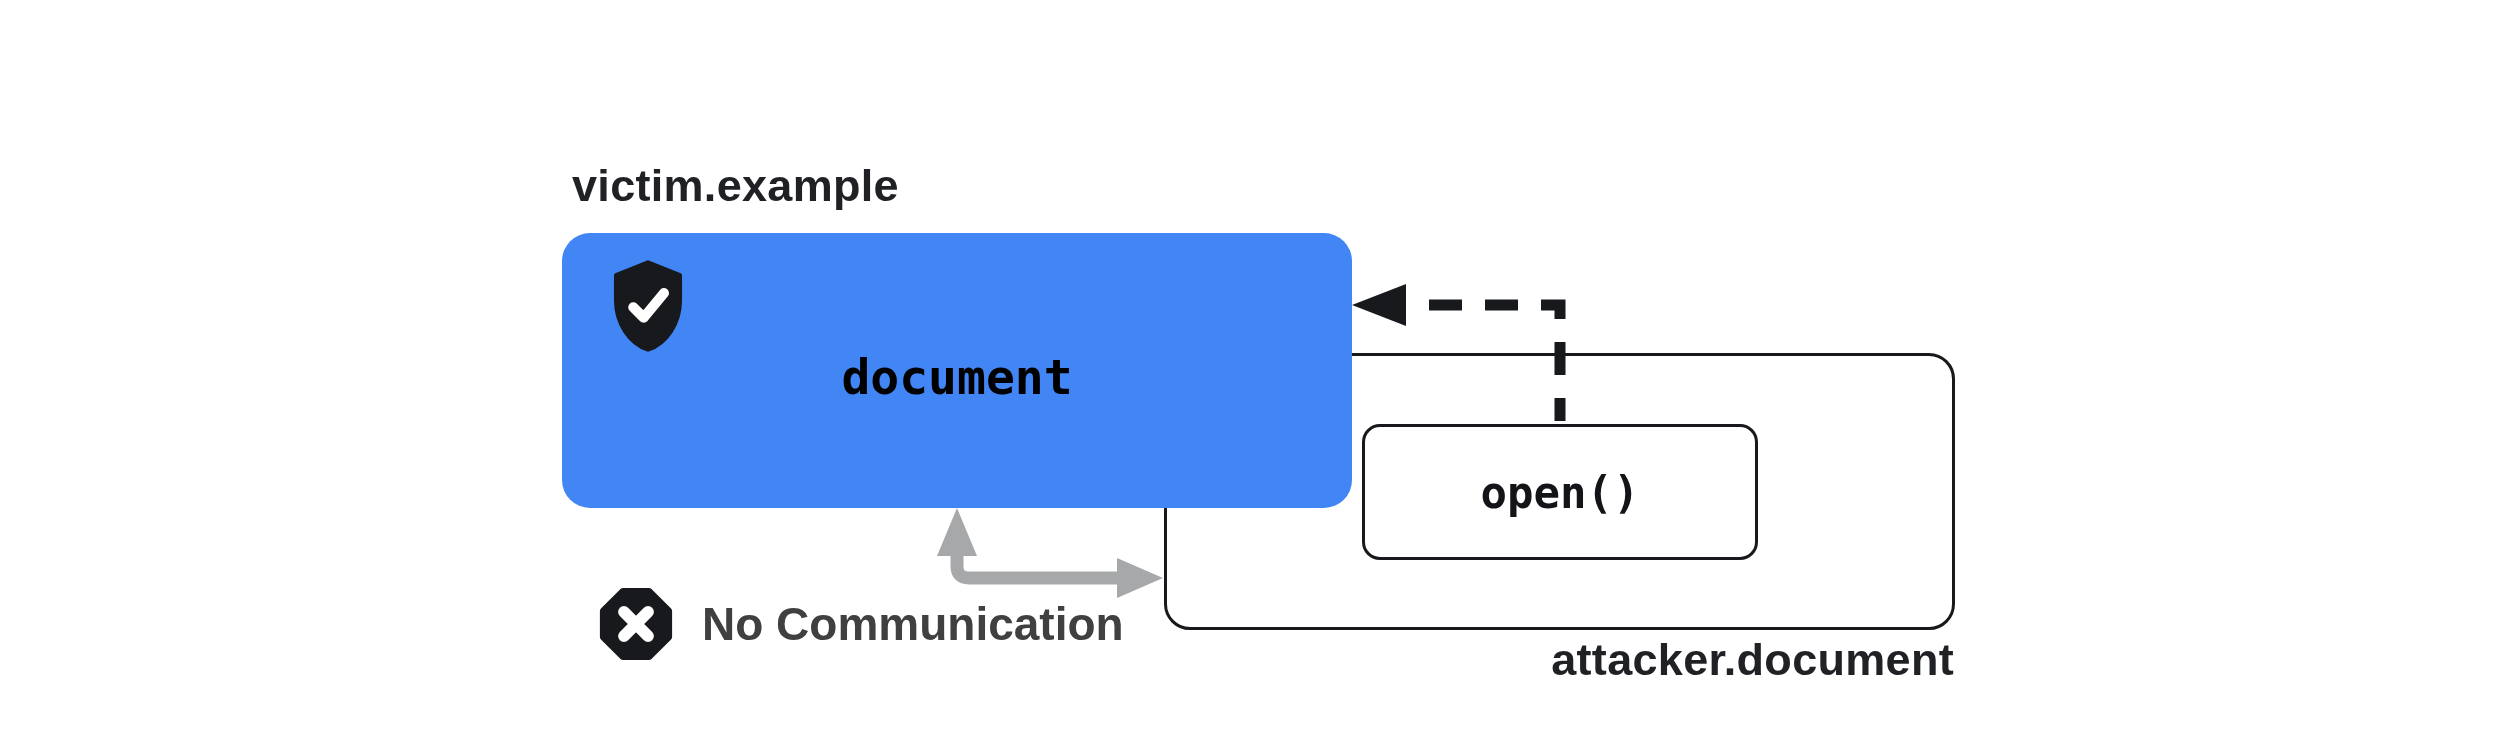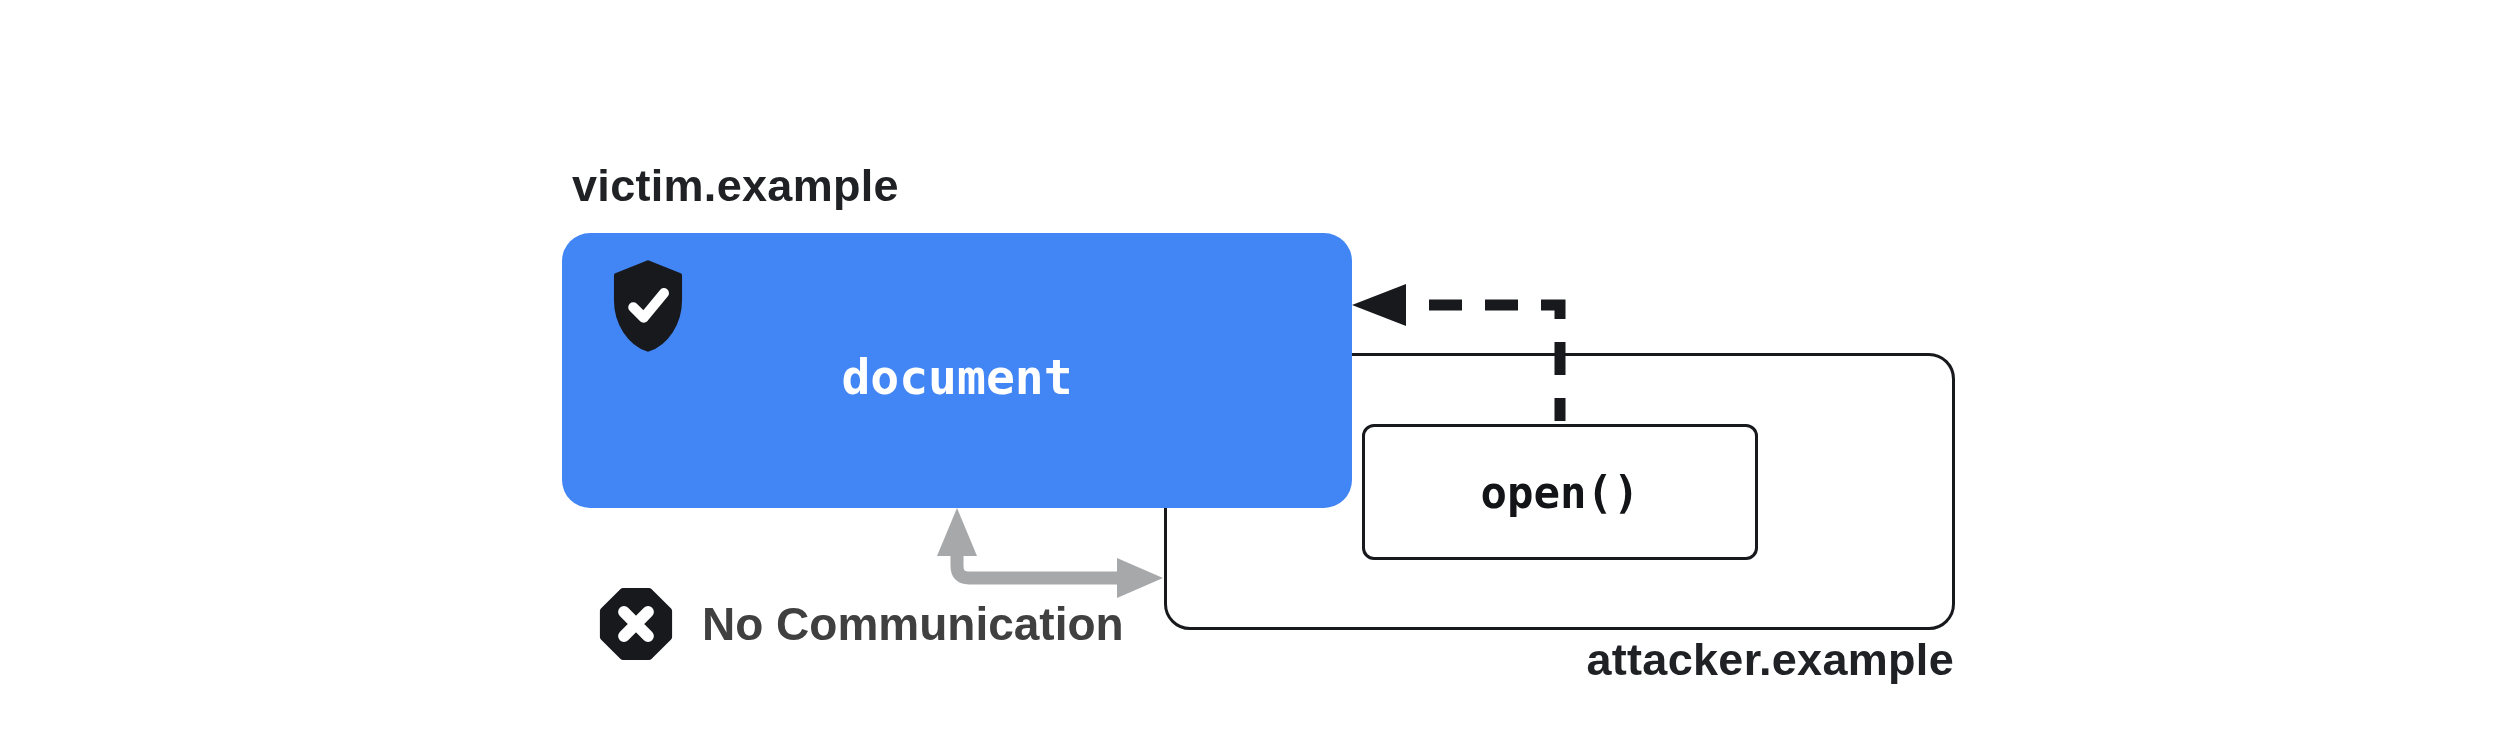--- a/index.html
+++ b/index.html
@@ -50,21 +50,21 @@
     align-items: center;
     justify-content: center;
     padding-top: 12px;
     box-sizing: border-box;
   }
   .doc-line {
     font-family: "DejaVu Sans Mono", monospace;
     font-weight: bold;
     font-size: 48px;
     line-height: 58px;
-    color: #ffffff;
+    color: #000000;
     white-space: pre;
   }
   .shield-icon {
     position: absolute;
     left: 46px; top: 27px;
     width: 80px; height: 92px;
   }
   .attacker-window {
     position: absolute;
     left: 1164px; top: 353px;
@@ -74,21 +74,21 @@
     border-radius: 26px;
     box-sizing: border-box;
     z-index: 1;
   }
   .open-box {
     position: absolute;
     left: 1362px; top: 424px;
     width: 396px; height: 136px;
     background: #ffffff;
     border: 3px solid #17191c;
-    border-radius: 12px;
+    border-radius: 18px;
     box-sizing: border-box;
     z-index: 2;
     display: flex;
     align-items: center;
     justify-content: center;
   }
   .open-label {
     font-family: "DejaVu Sans Mono", monospace;
     font-weight: bold;
     font-size: 44px;
@@ -146,15 +146,15 @@
   </div>
 
   <div class="no-comm">
     <svg class="x-icon" viewBox="0 0 24 24" aria-hidden="true">
       <polygon points="7.9,1.7 16.1,1.7 22.3,7.9 22.3,16.1 16.1,22.3 7.9,22.3 1.7,16.1 1.7,7.9" fill="#17191c" stroke="#17191c" stroke-width="2.2" stroke-linejoin="round"></polygon>
       <path d="M8.2 8.2 L15.8 15.8 M15.8 8.2 L8.2 15.8" fill="none" stroke="#ffffff" stroke-width="3.7" stroke-linecap="round"></path>
     </svg>
     <span class="no-comm-text">No Communication</span>
   </div>
 
-  <div class="domain-label attacker-label">attacker.example</div>
+  <div class="domain-label attacker-label">attacker.document</div>
 
 </div>
 
 </body></html>

